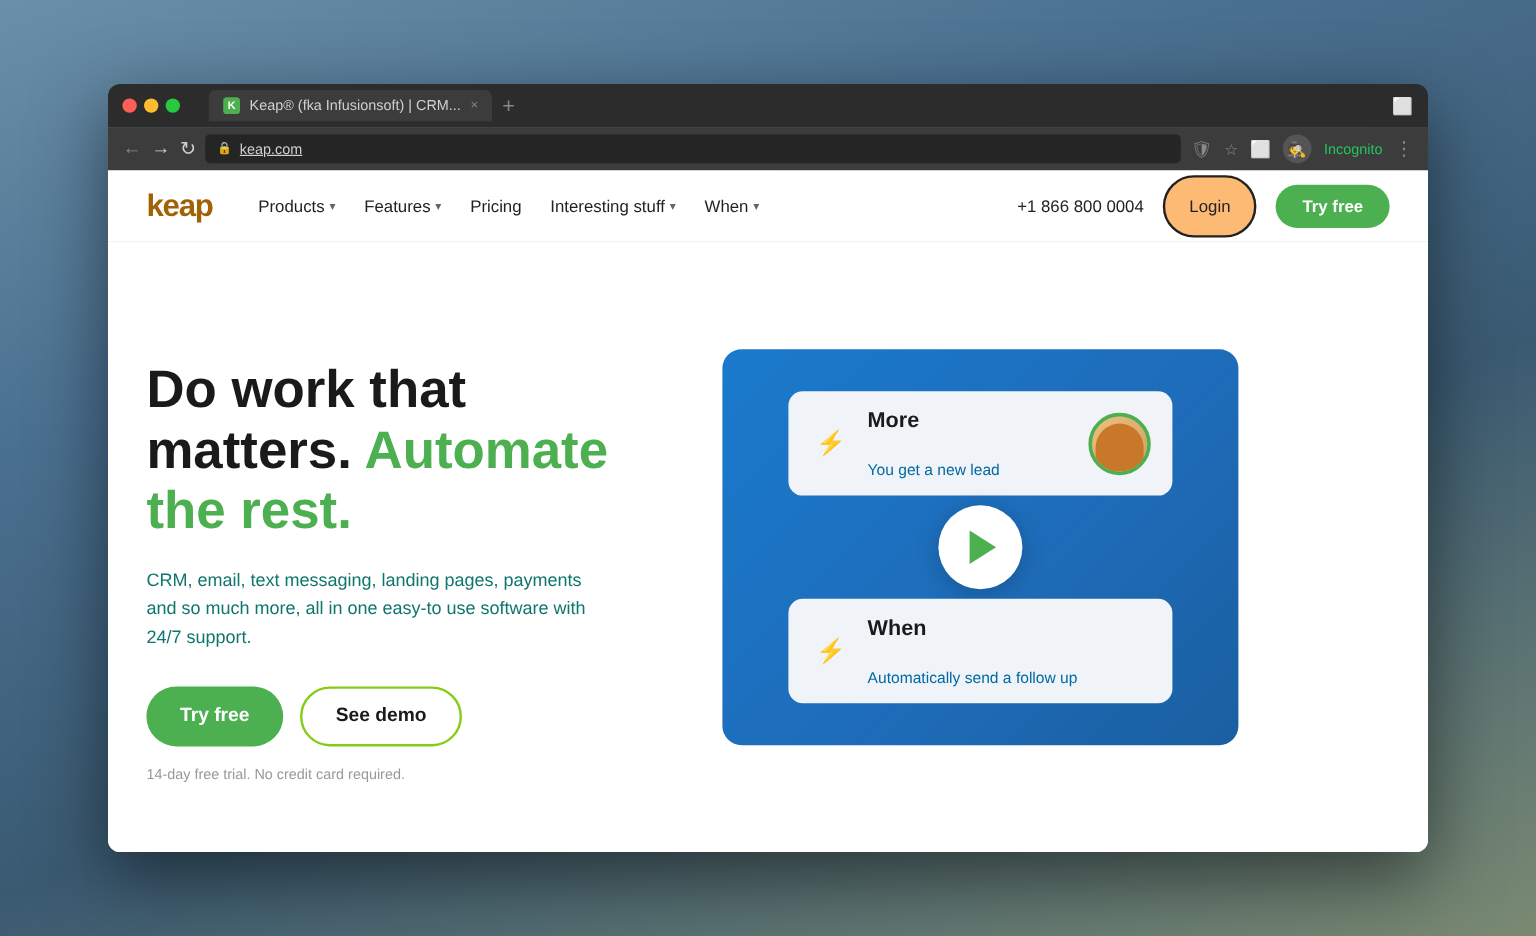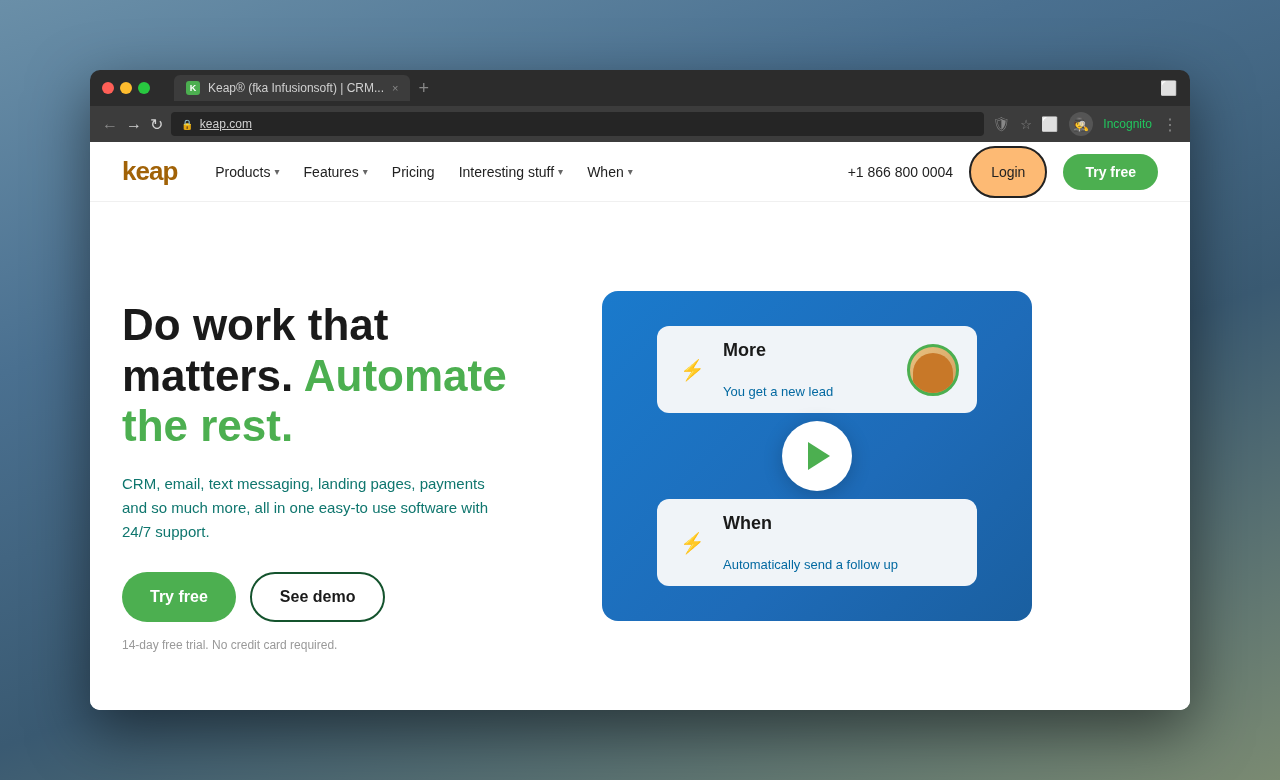--- a/index.html
+++ b/index.html
@@ -281,21 +281,21 @@
       border: none;
       padding: 14px 28px;
       border-radius: 50px;
       font-size: 16px;
       font-weight: 600;
       cursor: pointer;
     }
     .seedemo-btn {
       background: white;
       color: #1a1a1a;
-      border: 2px solid #14532d;
+      border: 2px solid #84cc16;
       padding: 14px 28px;
       border-radius: 50px;
       font-size: 16px;
       font-weight: 600;
       cursor: pointer;
     }
     .trial-note {
       font-size: 12px;
       color: #999;
     }

